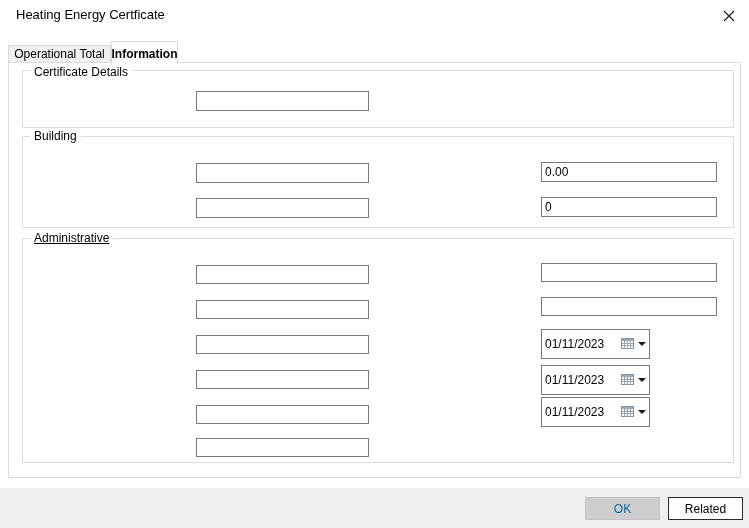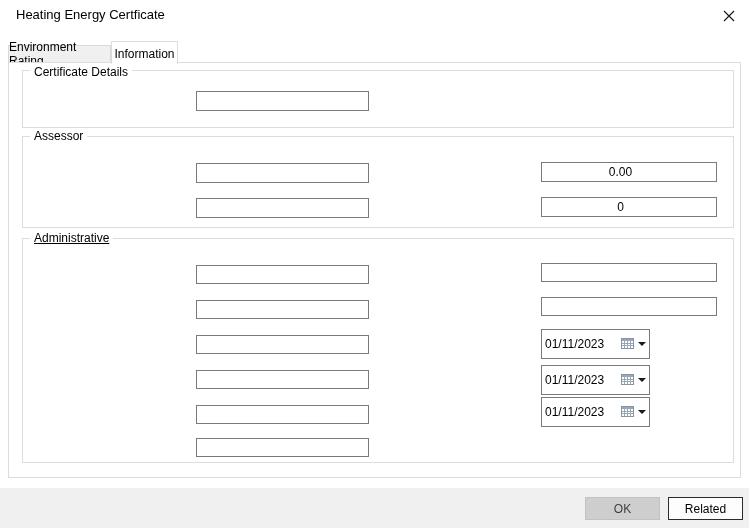--- a/index.html
+++ b/index.html
@@ -47,20 +47,21 @@
     z-index: 1;
   }
   .tab-selected {
     left: 111px; top: 41px; width: 67px; height: 23px;
     background: #ffffff;
     border: 1px solid #dcdcdc;
     border-bottom: none;
     z-index: 3;
     align-items: flex-start;
     padding-top: 5px;
+    font-weight: bold;
   }
   .tab-panel {
     position: absolute;
     left: 8px; top: 62px; width: 733px; height: 416px;
     box-sizing: border-box;
     background: #ffffff;
     border: 1px solid #dcdcdc;
     z-index: 2;
   }
   
@@ -90,21 +91,21 @@
     background: #ffffff;
     font-family: "Liberation Sans", sans-serif;
     font-size: 12px;
     padding: 0 3px;
     outline: none;
     z-index: 4;
   }
   .w-left  { left: 196px; width: 173px; height: 20px; }
   .w-right { left: 541px; width: 176px; height: 20px; }
   .h19 { height: 19px; }
-  .num { text-align: center; padding-right: 20px; }
+  .num { text-align: left; padding-right: 20px; }
   
   .datefield {
     position: absolute;
     left: 541px; width: 109px; height: 30px;
     box-sizing: border-box;
     border: 1px solid #7a7a7a;
     background: #ffffff;
     display: flex; align-items: center;
     z-index: 4;
   }
@@ -139,21 +140,21 @@
     box-sizing: border-box;
     width: 75px; height: 23px;
     font-family: "Liberation Sans", sans-serif;
     font-size: 12px;
     display: flex; align-items: center; justify-content: center;
   }
   .btn-ok {
     left: 585px; top: 9px;
     background: #cecece;
     border: 1px solid #c2c2c2;
-    color: #404040;
+    color: #0369a1;
   }
   .btn-cancel {
     left: 668px; top: 9px;
     background: #fdfdfd;
     border: 1px solid #2b2b2b;
     color: #000;
     cursor: pointer;
   }
 </style>
 </head>
@@ -162,35 +163,35 @@
 <div class="window-title">Heating Energy Certficate</div>
 <div class="close-btn">
   <span>
     <svg width="12" height="12" viewBox="0 0 12 12">
         <path d="M1 1 L11 11 M11 1 L1 11" stroke="#1a1a1a" stroke-width="1.2" fill="none"></path>
       </svg>
   </span>
 </div>
 
 <div class="tab tab-unselected">
-  <span>Environment Rating</span>
+  <span>Operational Total</span>
 </div>
 <div class="tab tab-selected">
   <span>Information</span>
 </div>
 
 <div class="tab-panel"></div>
 
 <div class="group group-cert"></div>
 <div class="group-title" style="left:30px; top:65px;">Certificate Details</div>
 <div class="label" style="left:42px; top:94px;">Reference Number</div>
 <input class="tfield w-left" style="top: 91px;" value="">
 
 <div class="group group-tech"></div>
-<div class="group-title" style="left:30px; top:129px;">Assessor</div>
+<div class="group-title" style="left:30px; top:129px;">Building</div>
 
 <div class="label" style="left:42px; top:166px;">Main Heating Fuel</div>
 <input class="tfield w-left" style="top: 163px;" value="">
 
 <div class="label" style="left:42px; top:201px;">Building Environment</div>
 <input class="tfield w-left" style="top: 198px;" value="">
 
 <div class="label" style="left:390px; top:165px;">Total Useful Floor Area</div>
 <input class="tfield w-right num" style="top: 162px;" value="0.00">
 

